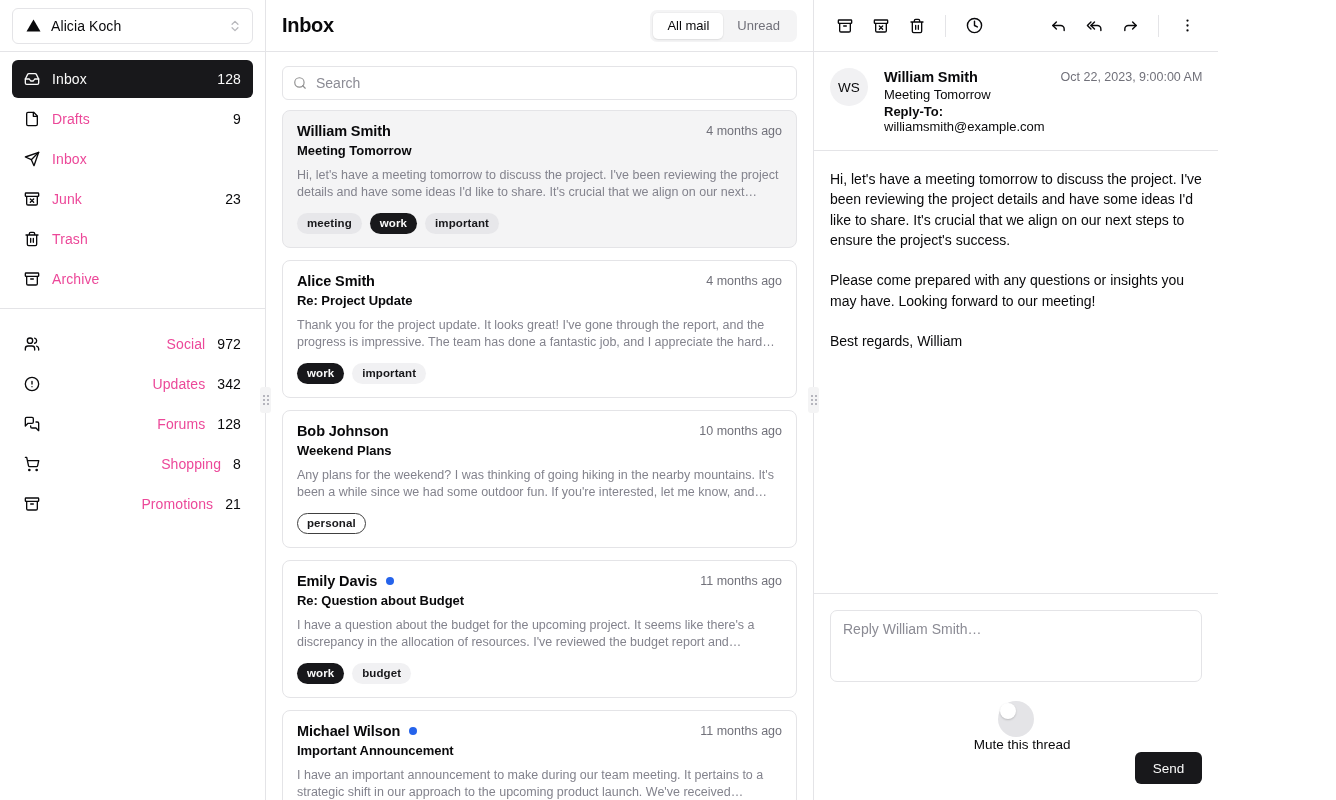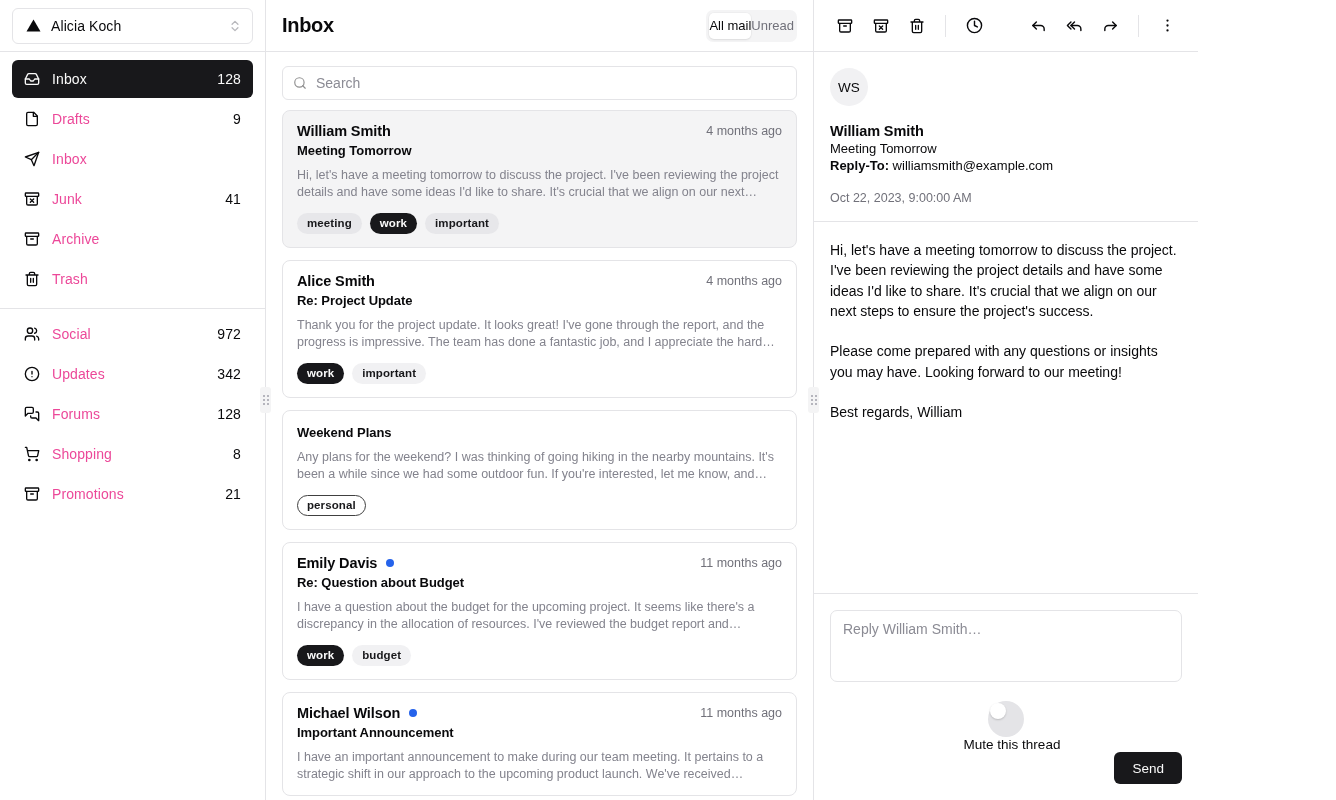--- a/index.html
+++ b/index.html
@@ -30,21 +30,21 @@
     border: 1px solid #e4e4e7; border-radius: 6px;
     background: #fff;
     display: flex; align-items: center; gap: 10px;
     padding: 0 10px 0 12px; cursor: pointer;
   }
   .account-logo { width: 16px; height: 16px; flex: 0 0 16px; display:flex; align-items:center; justify-content:center;}
   .account-name { font-size: 14px; font-weight: 400; color: #09090b; flex: 1; letter-spacing: .1px;}
   .chev-updown { width: 14px; height: 14px; opacity: .5; flex: 0 0 14px; }
 
   .nav-group { padding: 8px 12px 0 12px; }
-  .nav-group.second { border-top: 1px solid #e4e4e7; margin-top: 8px; padding-top: 6px; }
+  .nav-group.second { border-top: 1px solid #e4e4e7; margin-top: 8px; padding-top: 16px; text-align: right; }
   .nav-item {
     height: 38px; display: flex; align-items: center;
     padding: 0 12px; border-radius: 6px; cursor: pointer;
     gap: 12px; margin-bottom: 2px;
   }
   .nav-item .ic { width: 16px; height: 16px; flex: 0 0 16px; display: flex; align-items: center; justify-content: center; }
   .nav-item .lbl { font-size: 14px; font-weight: 500; flex: 1; color:#ec4899; letter-spacing:.1px;}
   .nav-item .cnt { font-size: 14px; font-weight: 500; color: #09090b; letter-spacing:.1px;}
   .nav-item.active { background: #18181b; }
   .nav-item.active .lbl, .nav-item.active .cnt { color: #fafafa; }
@@ -72,21 +72,21 @@
     justify-content: space-between; padding: 0 16px;
     border-bottom: 1px solid #e4e4e7;
   }
   .ml-title { font-size: 20px; font-weight: 700; letter-spacing: -.3px; }
   .tabs {
     display: flex; background: #f4f4f5; border-radius: 7px;
     padding: 3px; gap: 0; height: 32px; align-items: center;
   }
   .tab {
     font-size: 13px; font-weight: 500; color: #71717a;
-    padding: 0 0; height: 26px; line-height: 26px;
+    padding: 0 14px; height: 26px; line-height: 26px;
     border-radius: 5px; cursor: pointer; white-space: nowrap;
   }
   .tab.active {
     background: #ffffff; color: #09090b;
     box-shadow: 0 1px 2px rgba(0,0,0,.08), 0 0 0 1px rgba(0,0,0,.02);
   }
   .search-wrap { padding: 14px 16px 10px 16px; }
   .search-box {
     position: relative; height: 34px;
     border: 1px solid #e4e4e7; border-radius: 6px;
@@ -139,21 +139,21 @@
     display: flex; align-items: center; padding: 0 14px; gap: 2px;
   }
   .tb-btn {
     width: 34px; height: 34px; border-radius: 6px;
     display: flex; align-items: center; justify-content: center;
     cursor: pointer; background: transparent; border: 0;
   }
   .tb-sep { width: 1px; height: 22px; background: #e4e4e7; margin: 0 9px; }
   .tb-spacer { flex: 1; }
 
-  .rd-head { display: flex; padding: 16px 16px 0 16px; gap: 16px; align-items: flex-start; flex-direction: column; }
+  .rd-head { display: flex; padding: 16px 16px 0 16px; gap: 16px; align-items: flex-start; }
   .avatar {
     width: 38px; height: 38px; border-radius: 50%;
     background: #f1f1f3; color: #09090b;
     display: flex; align-items: center; justify-content: center;
     font-size: 13.5px; font-weight: 400; flex: 0 0 38px; letter-spacing:.2px;
   }
   .rd-meta { flex: 1; display: flex; flex-direction: column; gap: 2px; padding-top: 1px;}
   .rd-from { font-size: 14.5px; font-weight: 700; letter-spacing: -.1px; }
   .rd-subject { font-size: 13px; color: #09090b; }
   .rd-replyto { font-size: 13px; color: #09090b; }
@@ -249,43 +249,43 @@
 
       <div class="nav-item">
         <span class="ic">
           <svg width="16" height="16" viewBox="0 0 24 24" fill="none" stroke="#09090b" stroke-width="2" stroke-linecap="round" stroke-linejoin="round">
               <rect width="20" height="5" x="2" y="3" rx="1"></rect>
               <path d="M4 8v11a2 2 0 0 0 2 2h12a2 2 0 0 0 2-2V8"></path>
               <path d="m9.5 12 5 5M14.5 12l-5 5"></path>
             </svg>
         </span>
         <span class="lbl">Junk</span>
-        <span class="cnt">41</span>
+        <span class="cnt">23</span>
+      </div>
+
+      <div class="nav-item">
+        <span class="ic">
+          <svg width="16" height="16" viewBox="0 0 24 24" fill="none" stroke="#09090b" stroke-width="2" stroke-linecap="round" stroke-linejoin="round">
+              <path d="M3 6h18M19 6v14a2 2 0 0 1-2 2H7a2 2 0 0 1-2-2V6m3 0V4a2 2 0 0 1 2-2h4a2 2 0 0 1 2 2v2"></path>
+              <path d="M10 11v6M14 11v6"></path>
+            </svg>
+        </span>
+        <span class="lbl">Trash</span>
+        <span class="cnt"></span>
       </div>
 
       <div class="nav-item">
         <span class="ic">
           <svg width="16" height="16" viewBox="0 0 24 24" fill="none" stroke="#09090b" stroke-width="2" stroke-linecap="round" stroke-linejoin="round">
               <rect width="20" height="5" x="2" y="3" rx="1"></rect>
               <path d="M4 8v11a2 2 0 0 0 2 2h12a2 2 0 0 0 2-2V8"></path>
               <path d="M10 12h4"></path>
             </svg>
         </span>
         <span class="lbl">Archive</span>
-        <span class="cnt"></span>
-      </div>
-
-      <div class="nav-item">
-        <span class="ic">
-          <svg width="16" height="16" viewBox="0 0 24 24" fill="none" stroke="#09090b" stroke-width="2" stroke-linecap="round" stroke-linejoin="round">
-              <path d="M3 6h18M19 6v14a2 2 0 0 1-2 2H7a2 2 0 0 1-2-2V6m3 0V4a2 2 0 0 1 2-2h4a2 2 0 0 1 2 2v2"></path>
-              <path d="M10 11v6M14 11v6"></path>
-            </svg>
-        </span>
-        <span class="lbl">Trash</span>
         <span class="cnt"></span>
       </div>
     </nav>
 
     <nav class="nav-group second">
       <div class="nav-item">
         <span class="ic">
           <svg width="16" height="16" viewBox="0 0 24 24" fill="none" stroke="#09090b" stroke-width="2" stroke-linecap="round" stroke-linejoin="round">
               <path d="M16 21v-2a4 4 0 0 0-4-4H6a4 4 0 0 0-4 4v2"></path>
               <circle cx="9" cy="7" r="4"></circle>
@@ -409,20 +409,24 @@
         </div>
         <div class="mc-subject">Re: Project Update</div>
         <div class="mc-preview">Thank you for the project update. It looks great! I've gone through the report, and the progress is impressive. The team has done a fantastic job, and I appreciate the hard…</div>
         <div class="mc-badges">
           <span class="badge default">work</span>
           <span class="badge secondary">important</span>
         </div>
       </article>
 
       <article class="mail-card">
+        <div class="mc-row1">
+          <span class="mc-name">Bob Johnson</span>
+          <span class="mc-date">10 months ago</span>
+        </div>
         <div class="mc-subject">Weekend Plans</div>
         <div class="mc-preview">Any plans for the weekend? I was thinking of going hiking in the nearby mountains. It's been a while since we had some outdoor fun. If you're interested, let me know, and we…</div>
         <div class="mc-badges">
           <span class="badge outline">personal</span>
         </div>
       </article>
 
       <article class="mail-card">
         <div class="mc-row1">
           <span class="mc-name">Emily Davis</span>

